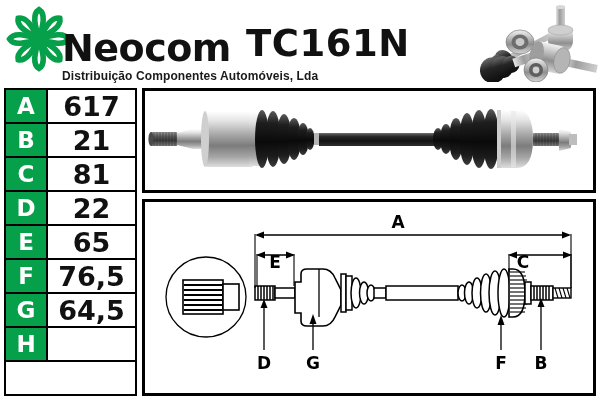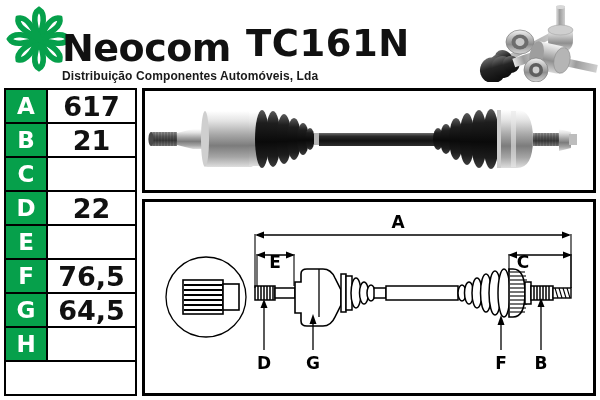--- a/index.html
+++ b/index.html
@@ -168,27 +168,29 @@
     <div class="spec-row">
       <div class="spec-key">A</div>
       <div class="spec-val">617</div>
     </div>
     <div class="spec-row">
       <div class="spec-key">B</div>
       <div class="spec-val">21</div>
     </div>
     <div class="spec-row">
       <div class="spec-key">C</div>
+      <div class="spec-val">81</div>
     </div>
     <div class="spec-row">
       <div class="spec-key">D</div>
       <div class="spec-val">22</div>
     </div>
     <div class="spec-row">
       <div class="spec-key">E</div>
+      <div class="spec-val">65</div>
     </div>
     <div class="spec-row">
       <div class="spec-key">F</div>
       <div class="spec-val">76,5</div>
     </div>
     <div class="spec-row">
       <div class="spec-key">G</div>
       <div class="spec-val">64,5</div>
     </div>
     <div class="spec-row">

